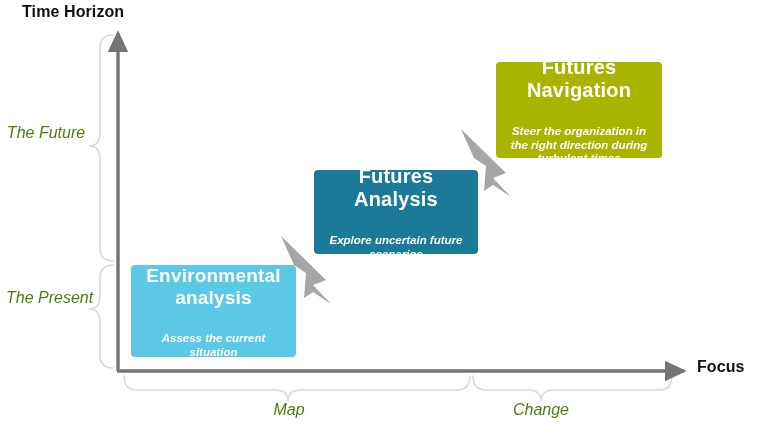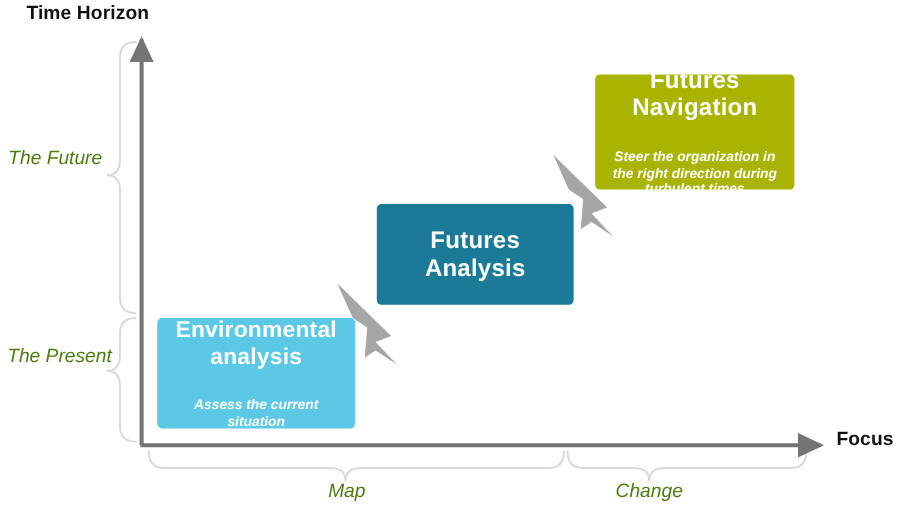--- a/index.html
+++ b/index.html
@@ -124,20 +124,22 @@
 
   <div class="card" id="card-env" style="background: rgb(91, 200, 229);">
     <div class="card-title">Environmental
 analysis</div>
     <div class="card-sub">Assess the current situation</div>
   </div>
 
   <div class="card" id="card-ana" style="background: rgb(26, 122, 151);">
     <div class="card-title">Futures
 Analysis</div>
+    <div class="card-sub">Explore uncertain future
+scenarios</div>
   </div>
 
   <div class="card" id="card-nav" style="background: rgb(168, 180, 0);">
     <div class="card-title">Futures
 Navigation</div>
     <div class="card-sub">Steer the organization in
 the right direction during
 turbulent times</div>
   </div>
 

